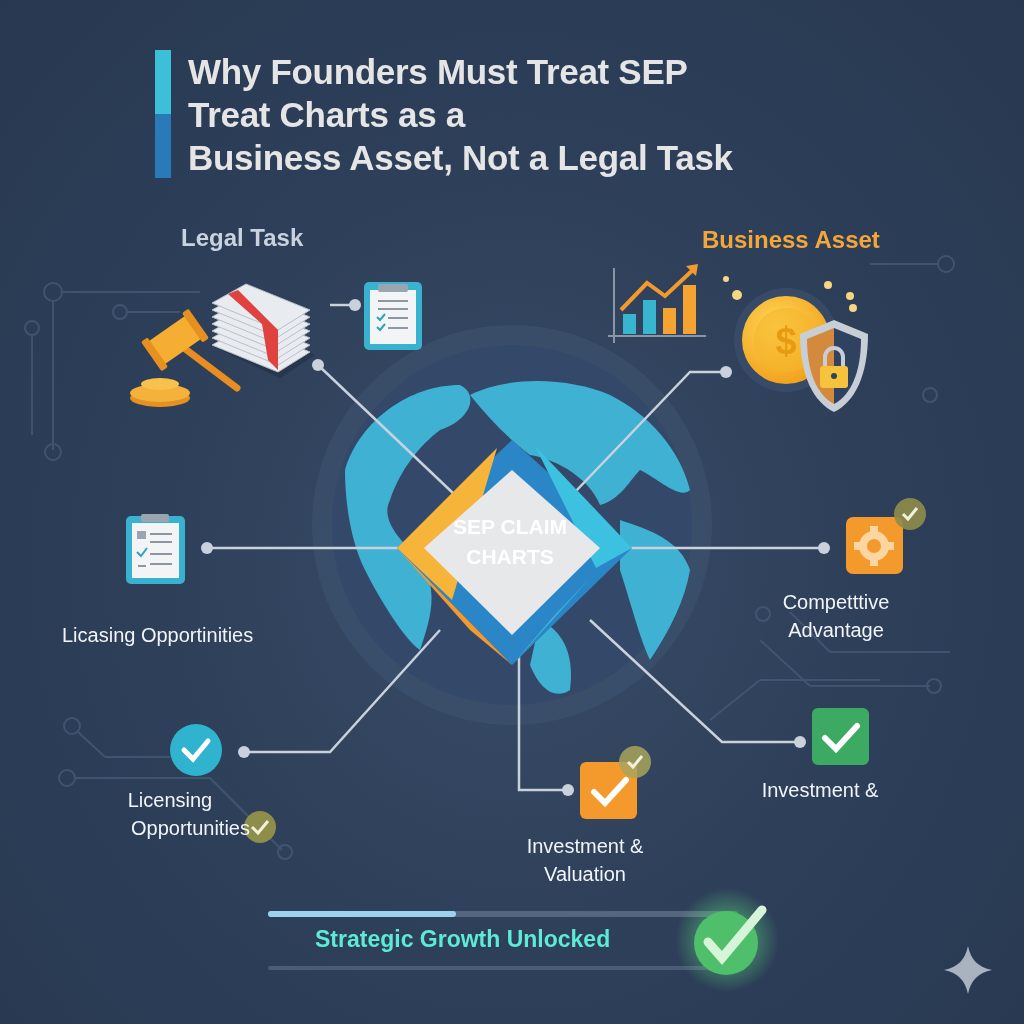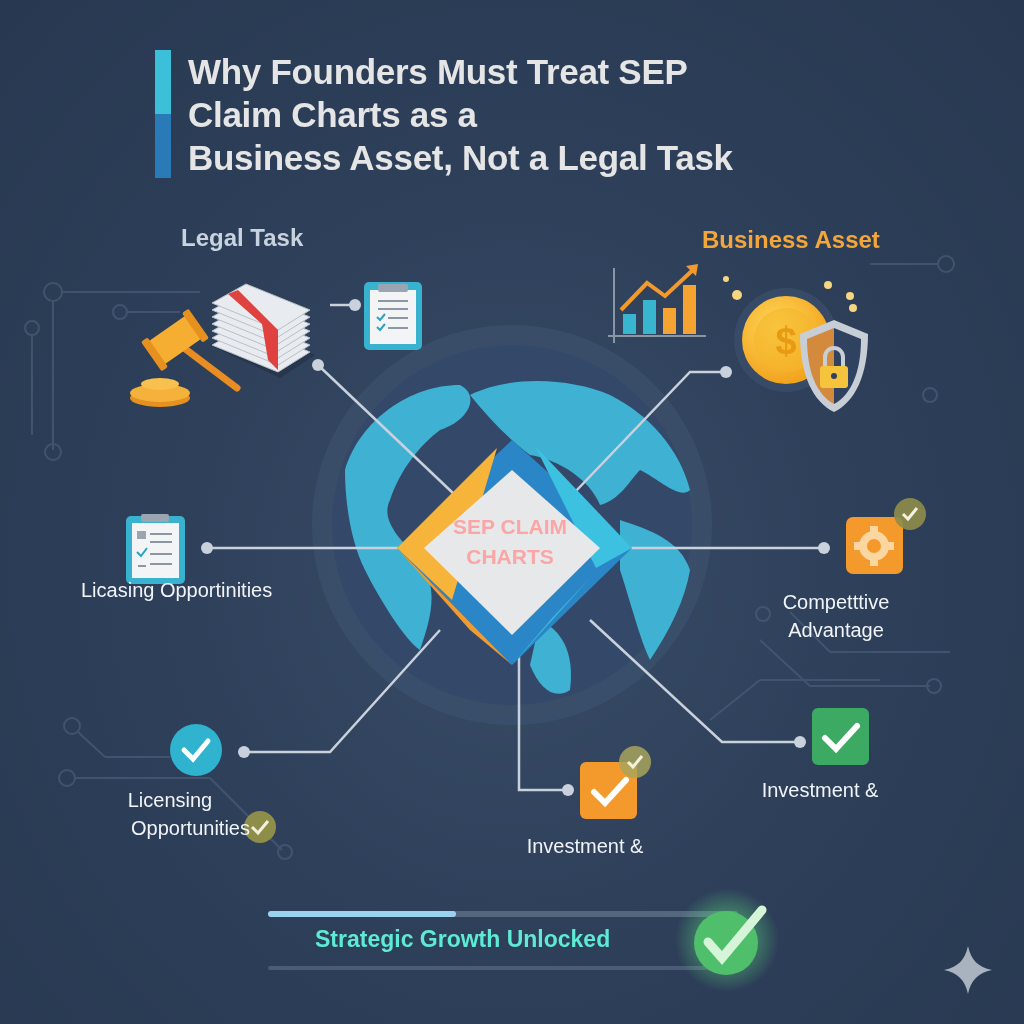--- a/index.html
+++ b/index.html
@@ -7,21 +7,21 @@
   .bg{position:absolute;inset:0;background:radial-gradient(ellipse at 50% 55%,#3a4d68 0%,#2e405a 45%,#283851 100%);}
   svg.layer{position:absolute;left:0;top:0;}
   .title-wrap{position:absolute;left:155px;top:50px;}
   .title-bar{position:absolute;left:0;top:0;width:16px;height:128px;}
   .title-bar .top{height:64px;background:#3cbfd8;}
   .title-bar .bot{height:64px;background:#2a7ab8;}
   .title{position:absolute;left:33px;top:0;color:#e5e5e5;font-weight:700;font-size:35px;line-height:43px;white-space:nowrap;letter-spacing:-0.3px;}
   .title div{height:43px;}
   .section-label{position:absolute;font-weight:700;font-size:24px;}
   .lbl{position:absolute;color:#f1f4f8;font-size:20px;text-align:center;line-height:28px;white-space:nowrap;}
-  .center-text{position:absolute;left:430px;top:512px;width:160px;text-align:center;font-weight:700;font-size:21px;line-height:30px;color:#fca5a5;}
+  .center-text{position:absolute;left:430px;top:512px;width:160px;text-align:center;font-weight:700;font-size:21px;line-height:30px;color:#ffffff;}
   .footer-text{position:absolute;left:315px;top:926px;color:#5eead4;font-weight:700;font-size:23px;}
 </style>
 </head>
 <body>
 
 <div class="bg"></div>
 
 <svg class="layer" width="1024" height="1024">
   <g stroke="#4a5d78" stroke-width="2" fill="none" opacity="0.7">
     <circle cx="53" cy="292" r="9"></circle>
@@ -53,21 +53,21 @@
   </g>
 </svg>
 
 <div class="title-wrap">
   <div class="title-bar">
       <div class="top"></div>
       <div class="bot"></div>
     </div>
   <div class="title">
     <div>Why Founders Must Treat SEP</div>
-    <div>Claim Charts as a</div>
+    <div>Treat Charts as a</div>
     <div>Business Asset, Not a Legal Task</div>
   </div>
 </div>
 
 <div class="section-label" style="left:173px;top:224px;color:#c9d3df;margin-left:8px;">Legal Task</div>
 <div class="section-label" style="left:702px;top:226px;color:#f3a63a;">Business Asset</div>
 
 <svg class="layer" width="1024" height="1024">
   <defs>
     <radialGradient id="coin" cx="40%" cy="35%" r="65%">
@@ -256,29 +256,30 @@
   </g>
 
   <path d="M968,946 C971,960 978,967 992,970 C978,973 971,980 968,994 C965,980 958,973 944,970 C958,967 965,960 968,946Z" fill="#a9b2bf"></path>
 </svg>
 
 <div class="center-text">
   <div>SEP CLAIM</div>
   <div>CHARTS</div>
 </div>
 
-<div class="lbl" style="left:62px;top:576px;margin-left:19px;">Licasing Opportinities</div>
+<div class="lbl" style="left:62px;top:621px;">Licasing Opportinities</div>
 <div class="lbl" style="left:756px;top:588px;width:160px;">
   <div>Competttive</div>
   <div>Advantage</div>
 </div>
 <div class="lbl" style="left:90px;top:786px;width:160px;">
   <div>Licensing</div>
   <div style="text-align:right;padding-left:3px;">Opportunities</div>
 </div>
 <div class="lbl" style="left:500px;top:832px;width:170px;">
   <div>Investment &amp;</div>
+  <div>Valuation</div>
 </div>
 <div class="lbl" style="left:690px;top:776px;width:260px;">
   <div>Investment &amp;</div>
 </div>
 
 <div class="footer-text">Strategic Growth Unlocked</div>
 
 </body></html>

